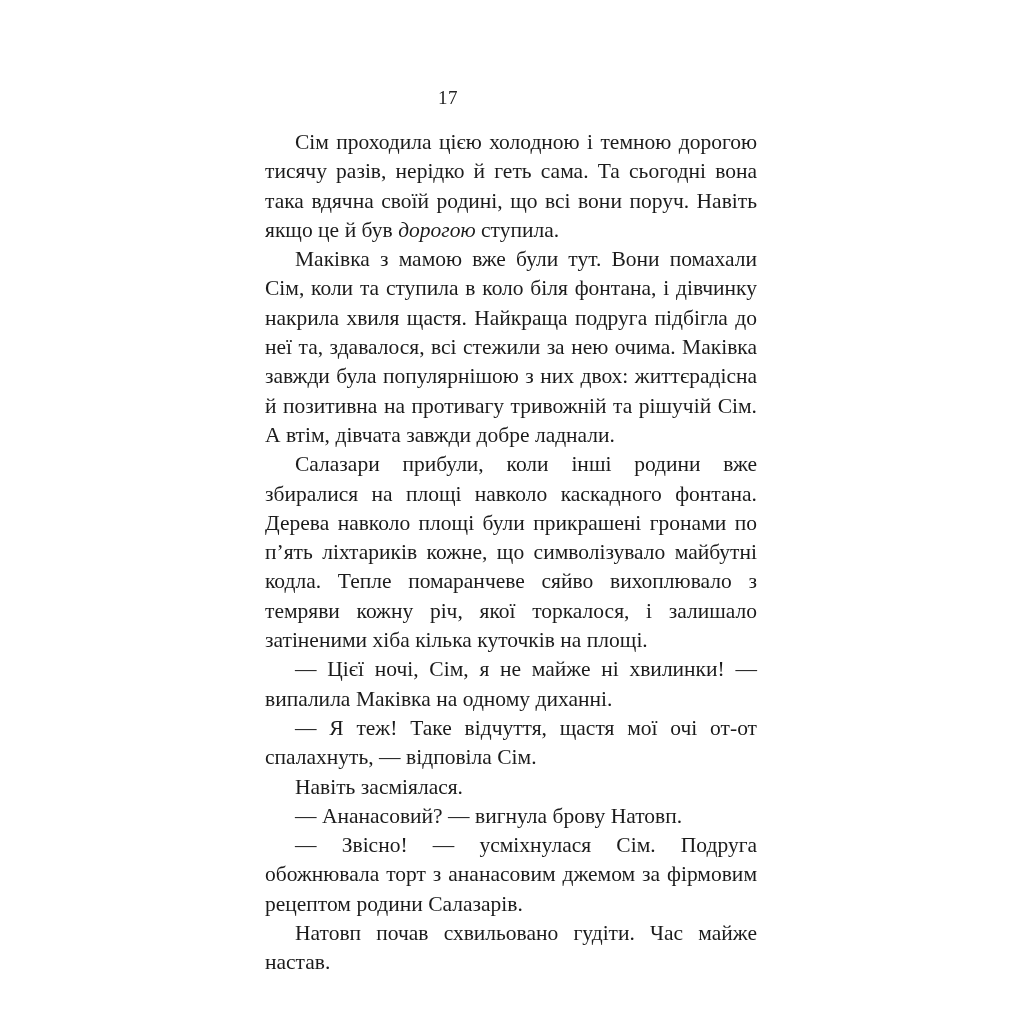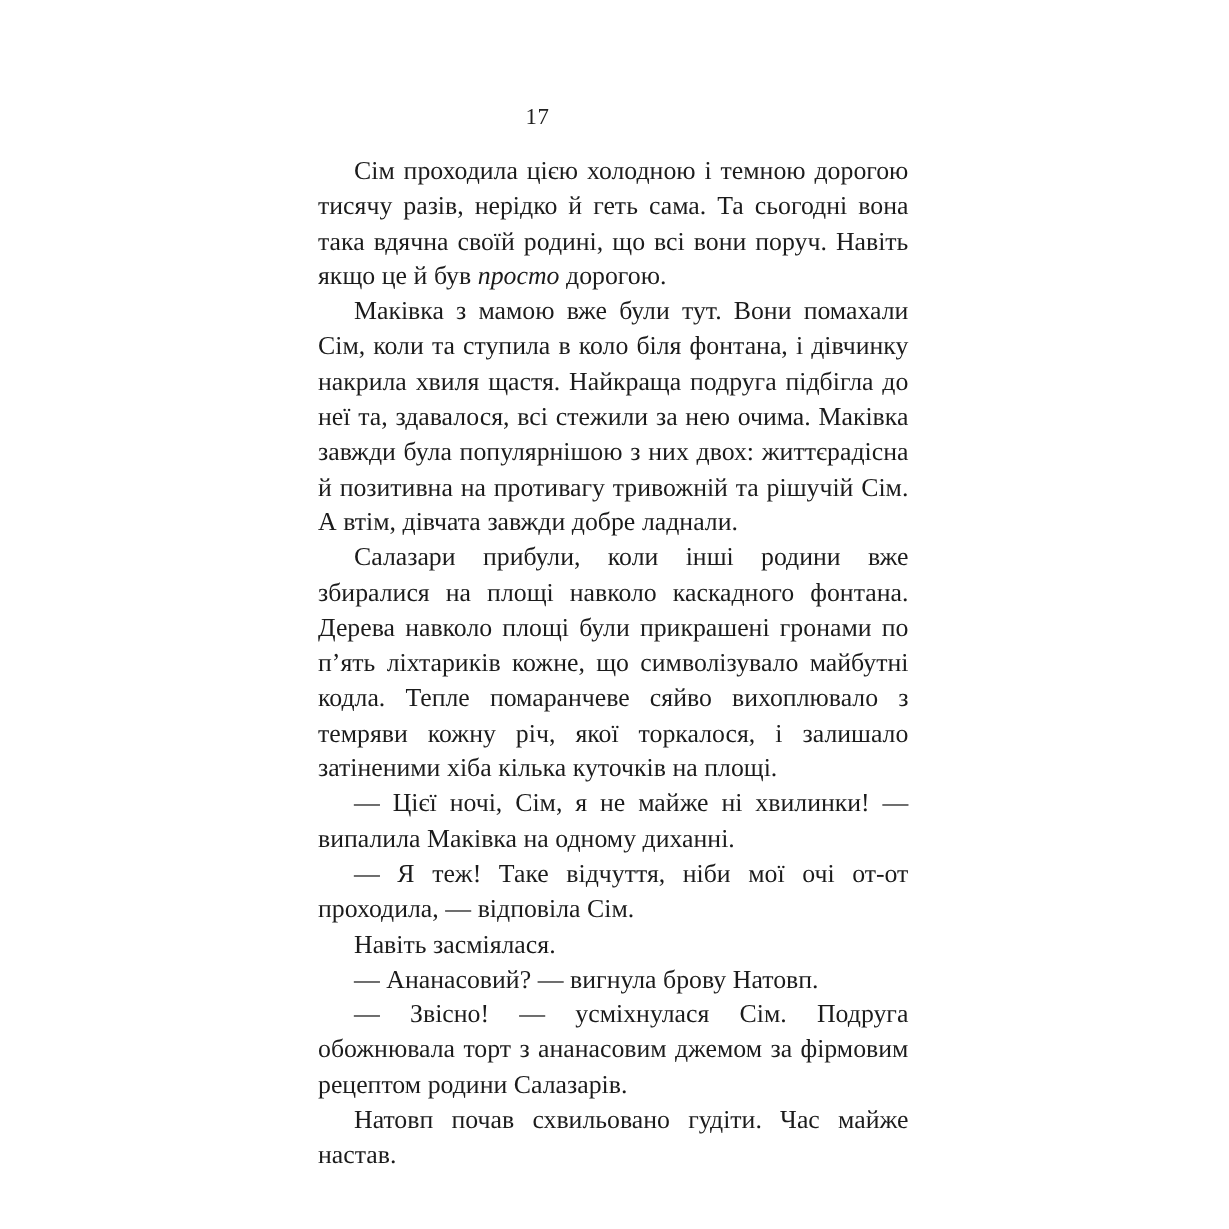--- a/index.html
+++ b/index.html
@@ -62,37 +62,37 @@
 </head>
 <body>
 
 <div class="page">
 
   <div class="folio">17</div>
 
   <div class="text-block">
 
     <p class="para">
-      <span>Сім проходила цією холодною і темною дорогою тисячу разів, нерідко й геть сама. Та сьогодні вона така вдячна своїй родині, що всі вони поруч. Навіть якщо це й був </span><i>просто</i><span> дорогою.</span>
+      <span>Сім проходила цією холодною і темною дорогою тисячу разів, нерідко й геть сама. Та сьогодні вона така вдячна своїй родині, що всі вони поруч. Навіть якщо це й був </span><i>дорогою</i><span> ступила.</span>
     </p>
 
     <p class="para">
       <span>Маківка з мамою вже були тут. Вони помахали Сім, коли та ступила в коло біля фонтана, і дівчинку накрила хвиля щастя. Найкраща подруга підбігла до неї та, здавалося, всі стежили за нею очима. Маківка завжди була популярнішою з них двох: життєрадісна й позитивна на противагу тривожній та рішучій Сім. А втім, дівчата завжди добре ладнали.</span>
     </p>
 
     <p class="para">
       <span>Салазари прибули, коли інші родини вже збиралися на площі навколо каскадного фонтана. Дерева навколо площі були прикрашені гронами по п’ять ліхтариків кожне, що символізувало майбутні кодла. Тепле помаранчеве сяйво вихоплювало з темряви кожну річ, якої торкалося, і залишало затіненими хіба кілька куточків на площі.</span>
     </p>
 
     <p class="para">
       <span>— Цієї ночі, Сім, я не майже ні хвилинки! — випалила Маківка на одному диханні.</span>
     </p>
 
     <p class="para">
-      <span>— Я теж! Таке відчуття, ніби мої очі от-от проходила, — відповіла Сім.</span>
+      <span>— Я теж! Таке відчуття, щастя мої очі от-от спалахнуть, — відповіла Сім.</span>
     </p>
 
     <p class="para">
       <span>Навіть засміялася.</span>
     </p>
 
 
     <p class="para">
       <span>— Ананасовий? — вигнула брову Натовп.</span>
     </p>

